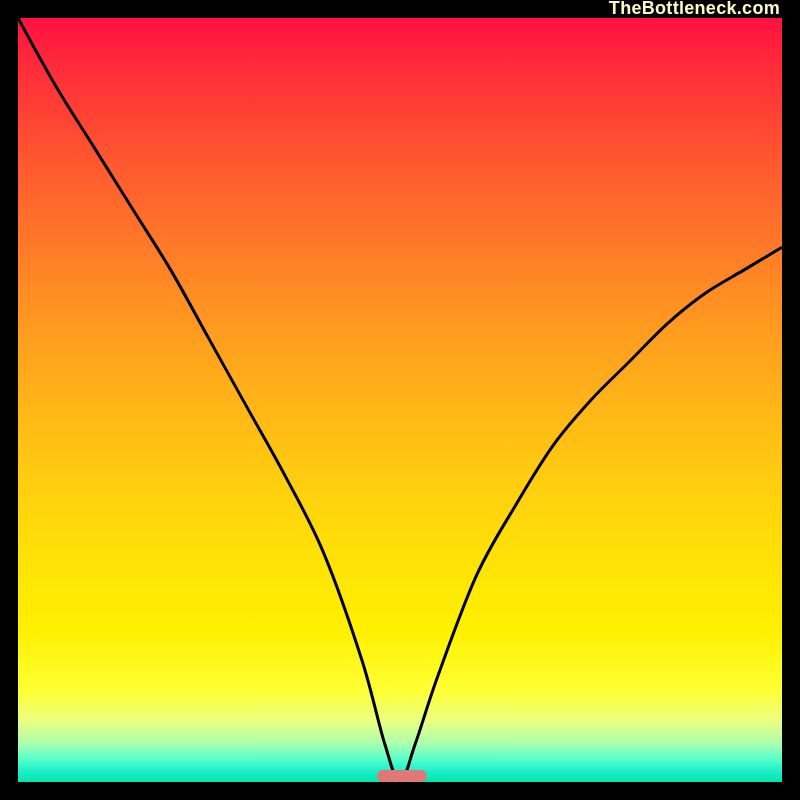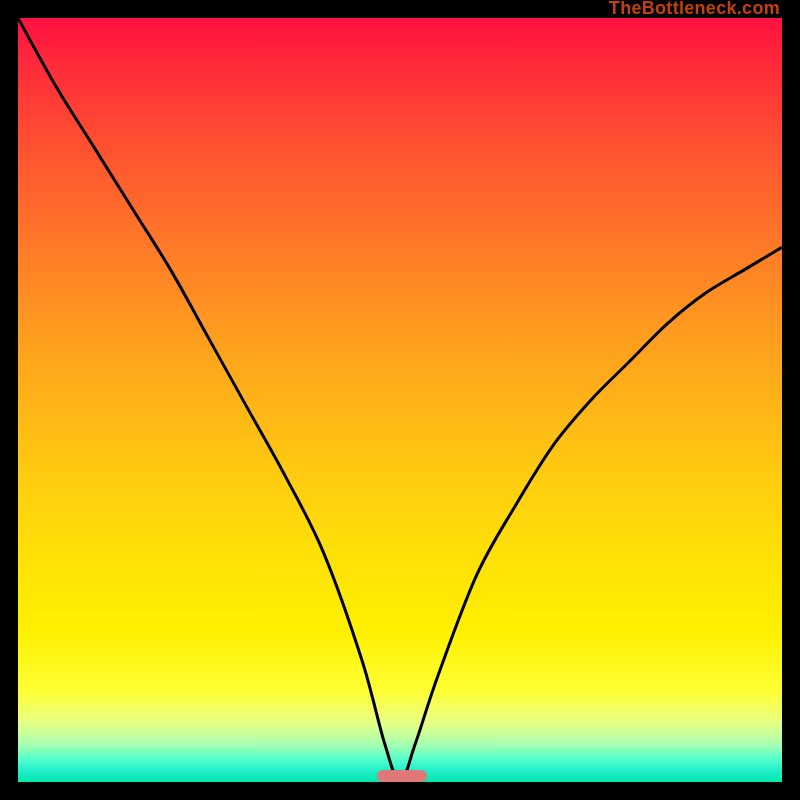--- a/index.html
+++ b/index.html
@@ -1,21 +1,21 @@
 <!DOCTYPE html>
 <html><head>
 <meta charset="utf-8">
 <style>
   * { margin: 0; padding: 0; box-sizing: border-box; }
   body { width: 800px; height: 800px; background: #000; position: relative; font-family: Arial, sans-serif; }
   .border-top { position: absolute; top: 0; left: 0; width: 800px; height: 18px; background: #000; }
   .border-bottom { position: absolute; bottom: 0; left: 0; width: 800px; height: 18px; background: #000; }
   .border-left { position: absolute; top: 0; left: 0; width: 18px; height: 800px; background: #000; }
   .border-right { position: absolute; top: 0; right: 0; width: 18px; height: 800px; background: #000; }
-  .attribution { position: absolute; top: 0; right: 20px; color: #c2410c; font-size: 18px; font-weight: bold; height: 18px; line-height: 16px; letter-spacing: 0.3px; }
+  .attribution { position: absolute; top: 0; right: 20px; color: #fef9c3; font-size: 18px; font-weight: bold; height: 18px; line-height: 16px; letter-spacing: 0.3px; }
   .plot { position: absolute; top: 18px; left: 18px; width: 764px; height: 764px; }
   .gradient {
     width: 100%; height: 100%;
     background: linear-gradient(to bottom,
       #ff1040 0%,
       #ff2a3a 6%,
       #ff5530 18%,
       #ff7a28 30%,
       #ff9920 40%,
       #ffb318 50%,

